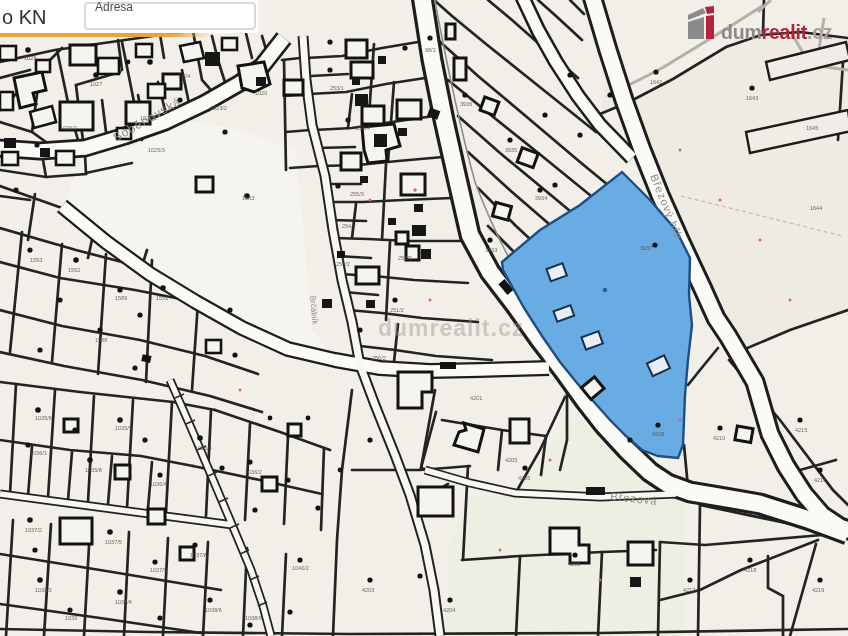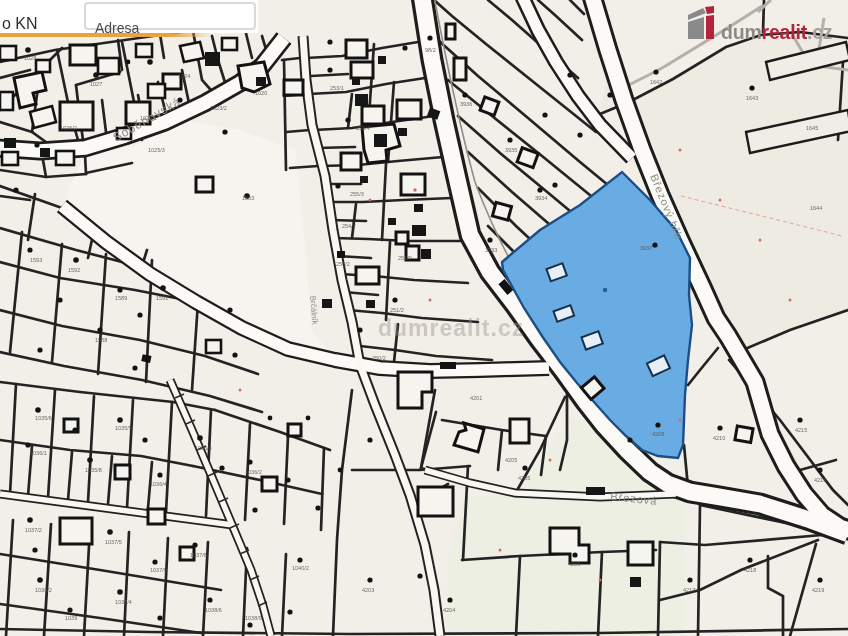--- a/index.html
+++ b/index.html
@@ -508,24 +508,24 @@
       <circle cx="680" cy="420" r="1.5"></circle>
   </g>
 
   <path d="M681,196 L770,218 L842,236" stroke="#e0a0a0" stroke-width="1" stroke-dasharray="4 3" fill="none"></path>
 
   <text x="378" y="336" font-size="23" font-family="Liberation Sans, sans-serif" fill="#96928b" opacity="0.42" font-weight="bold" letter-spacing="1">dumrealit.cz</text>
 </svg>
 
 <div style="position:absolute;left:0;top:0;width:258px;height:33px;background:#ffffff;"></div>
 
-<div style="position:absolute;left:2px;top:15px;font-size:16px;color:#2f2f2f;font-family:'Liberation Sans',sans-serif;">o KN</div>
+<div style="position:absolute;left:2px;top:6px;font-size:20px;color:#2f2f2f;font-family:'Liberation Sans',sans-serif;">o KN</div>
 
 <div style="position:absolute;left:84px;top:2px;width:172px;height:28px;background:#fff;border:2px solid #d9d9d9;border-radius:4px;box-sizing:border-box;"></div>
-<div style="position:absolute;left:95px;top:20px;font-size:14px;color:#4a4a4a;font-family:'Liberation Sans',sans-serif;">Adresa</div>
+<div style="position:absolute;left:95px;top:0;font-size:12px;color:#4a4a4a;font-family:'Liberation Sans',sans-serif;">Adresa</div>
 
 <div style="position:absolute;left:0;top:33px;width:212px;height:4px;background:linear-gradient(to right,#e8a33d 0%,#e8a33d 80%,rgba(232,163,61,0));"></div>
 
 <div style="position:absolute;left:686px;top:6px;width:160px;height:36px;">
   <svg width="160" height="36" viewBox="0 0 160 36" xmlns="http://www.w3.org/2000/svg">
 
     <polygon points="2,9 17,2 20,7 2,14" fill="#8a8a8a"></polygon>
     <polygon points="19,1 28,0 28,7 21,8" fill="#b3243c"></polygon>
     <polygon points="2,16 18,11 18,33 2,33" fill="#8a8a8a"></polygon>
     <polygon points="20,10 28,9 28,33 20,33" fill="#b3243c"></polygon>

